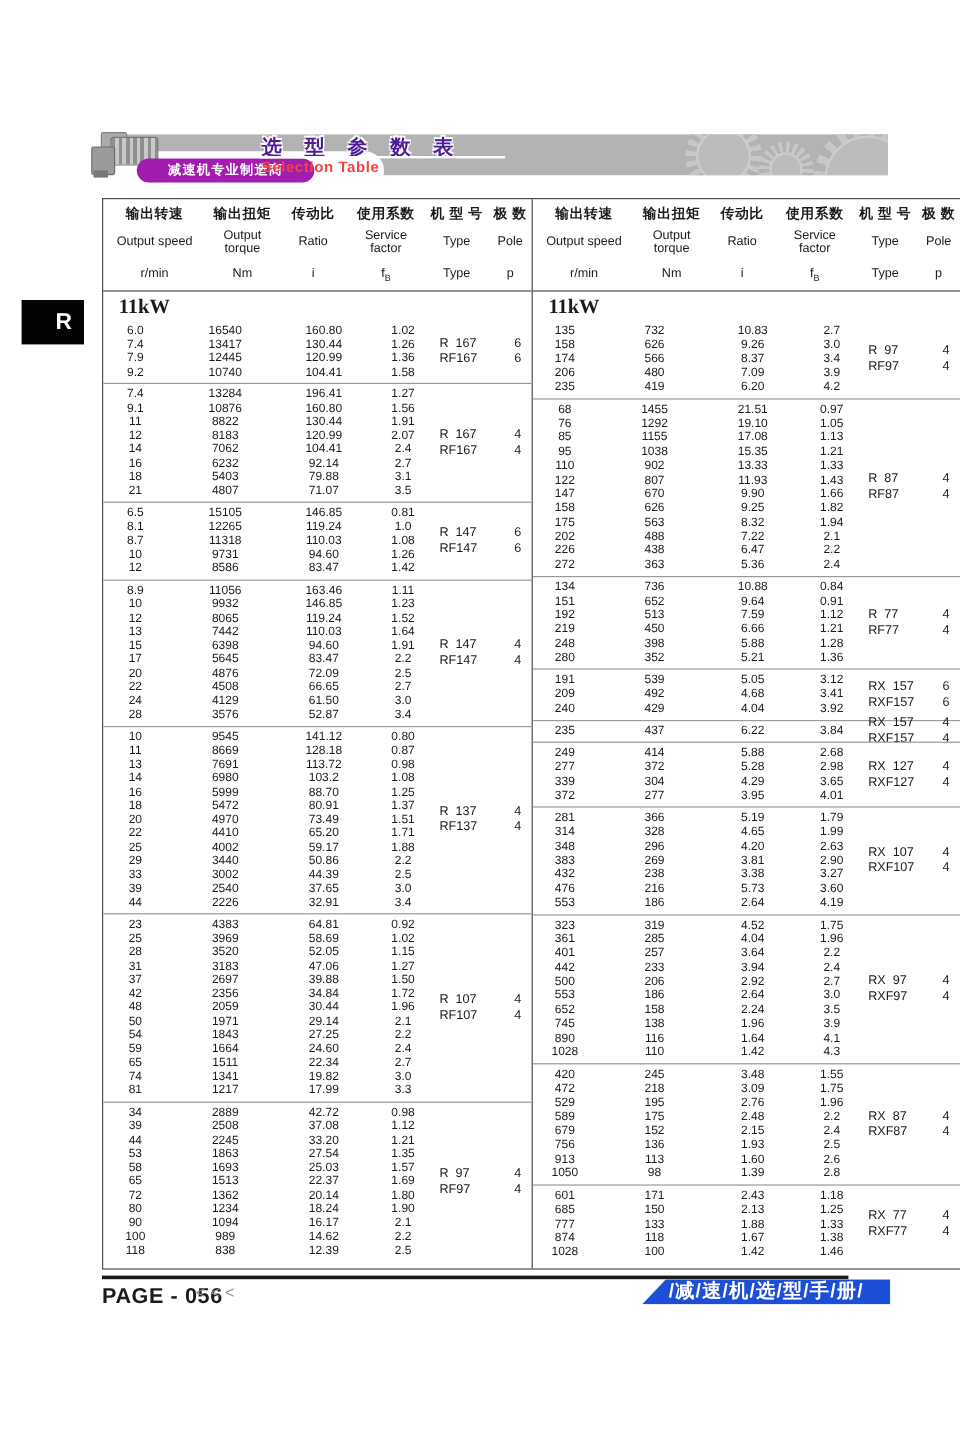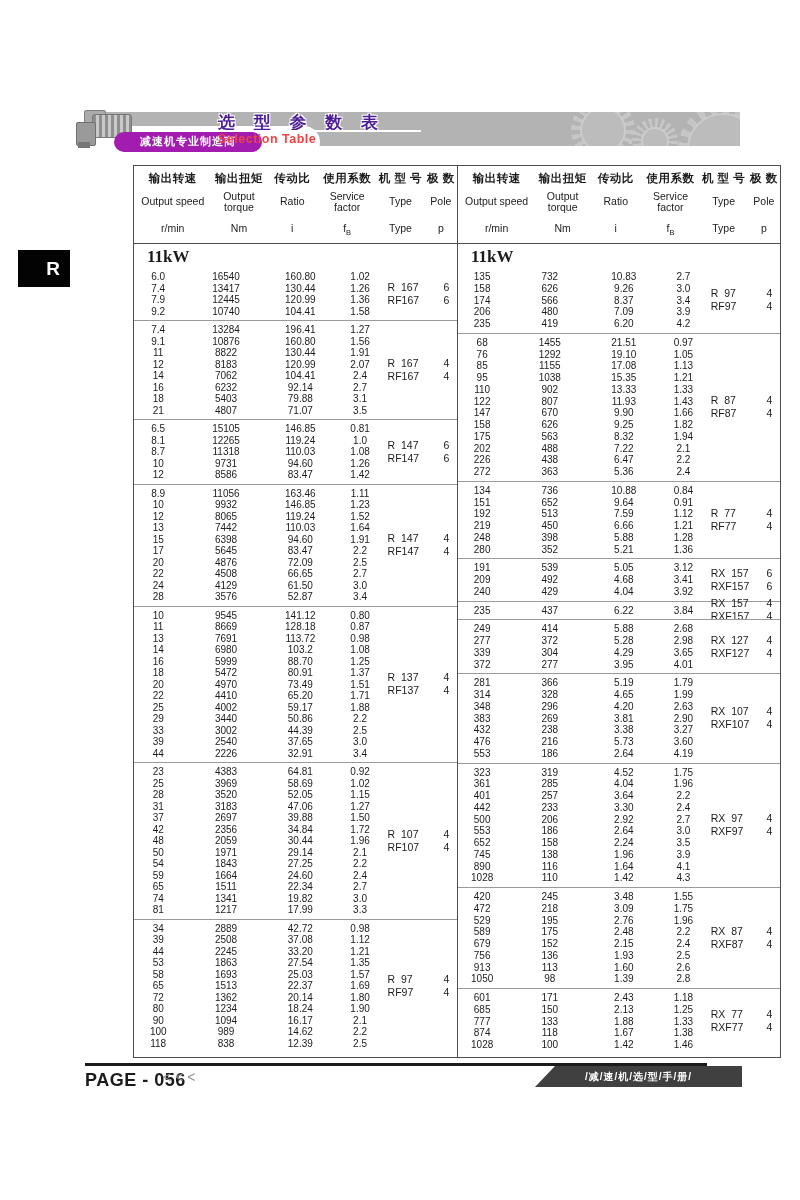--- a/index.html
+++ b/index.html
@@ -24,21 +24,21 @@
   .title-cn { position:absolute; left:218px; top:111px; font-size:17px; font-weight:bold; color:#4c1d95; letter-spacing:7px;
      text-shadow:-1px -1px 0 #fff, 1px -1px 0 #fff, -1px 1px 0 #fff, 1px 1px 0 #fff; }
   .title-rule { position:absolute; left:216px; top:130px; width:205px; height:2px; background:#ffffff; }
   .title-en { position:absolute; left:218px; top:132px; font-size:12.5px; font-weight:bold; color:#ef4444; letter-spacing:.5px; }
 
   
   .side-tab { position:absolute; left:18px; top:250px; width:52px; height:37px; background:#030303; color:#fff;
      display:flex; align-items:center; justify-content:flex-end; padding-right:10px; font-size:19px; font-weight:bold; }
 
   
-  .sel-table { position:absolute; left:85px; top:165px; width:648px; height:893px; border:1.5px solid #4d4d4d; display:flex; background:#fff;margin-left:48px; }
+  .sel-table { position:absolute; left:85px; top:165px; width:716px; height:893px; border:1.5px solid #4d4d4d; display:flex; background:#fff; }
   .half { width:50%; display:flex; flex-direction:column; }
   .half.right { border-left:1.5px solid #4d4d4d; }
   .thead { border-bottom:1.5px solid #4d4d4d; display:grid; grid-template-columns:24% 17% 16% 18% 15% 10%;
      padding:5px 0 6px; row-gap:1px; }
   .th { text-align:center; }
   .th.cn { font-weight:bold; font-size:11.5px; letter-spacing:.5px; }
   .th.en { font-size:10.5px; height:30px; display:flex; align-items:center; justify-content:center; text-align:center; line-height:11.5px; padding:0 2px; }
   .th.unit { font-size:10.5px; padding-top:4px; }
   .th.unit sub { font-size:7.5px; }
 
@@ -51,23 +51,23 @@
   .half.left  .row { line-height:11.5px; }
   .half.right .row { line-height:11.75px; }
   .typebox { position:absolute; left:78.5%; right:1%; top:50%; transform:translateY(-50%); display:flex; align-items:center; }
   .typebox .types { flex:1; font-size:10.5px; line-height:13px; white-space:pre; }
   .typebox .poles { width:22%; text-align:center; font-size:10.5px; line-height:13px; }
 
   
   .footer-rule { position:absolute; left:85px; top:1063px; width:622px; height:3px; background:#1c1c1c; }
   .page-num { position:absolute; left:85px; top:1070px; font-size:18px; font-weight:bold; letter-spacing:.5px; }
   .back-arrows { position:absolute; left:163px; top:1069px; font-size:14px; color:#8f8f8f; letter-spacing:4px; }
-  .handbook-band { position:absolute; left:535px; top:1066px; width:207px; height:21px; background:#404040;
+  .handbook-band { position:absolute; left:535px; top:1066px; width:207px; height:21px; background:#1d4ed8;
      clip-path:polygon(20px 0, 100% 0, 100% 100%, 0 100%); display:flex; align-items:center; justify-content:center;
-     color:#fff; font-size:10px; font-weight:bold; letter-spacing:1px; }
+     color:#fff; font-size:16px; font-weight:bold; letter-spacing:1px; }
 </style>
 </head>
 <body>
 
 <div class="page">
 
   <div class="header-band">
     <div class="gear g1"></div>
     <div class="gear g2"></div>
     <div class="gear g3"></div>
@@ -920,21 +920,21 @@
                 </div>
                 <div class="row">
                   <span class="cell">401</span>
                   <span class="cell">257</span>
                   <span class="cell">3.64</span>
                   <span class="cell">2.2</span>
                 </div>
                 <div class="row">
                   <span class="cell">442</span>
                   <span class="cell">233</span>
-                  <span class="cell">3.30</span>
+                  <span class="cell">3.94</span>
                   <span class="cell">2.4</span>
                 </div>
                 <div class="row">
                   <span class="cell">500</span>
                   <span class="cell">206</span>
                   <span class="cell">2.92</span>
                   <span class="cell">2.7</span>
                 </div>
                 <div class="row">
                   <span class="cell">553</span>

